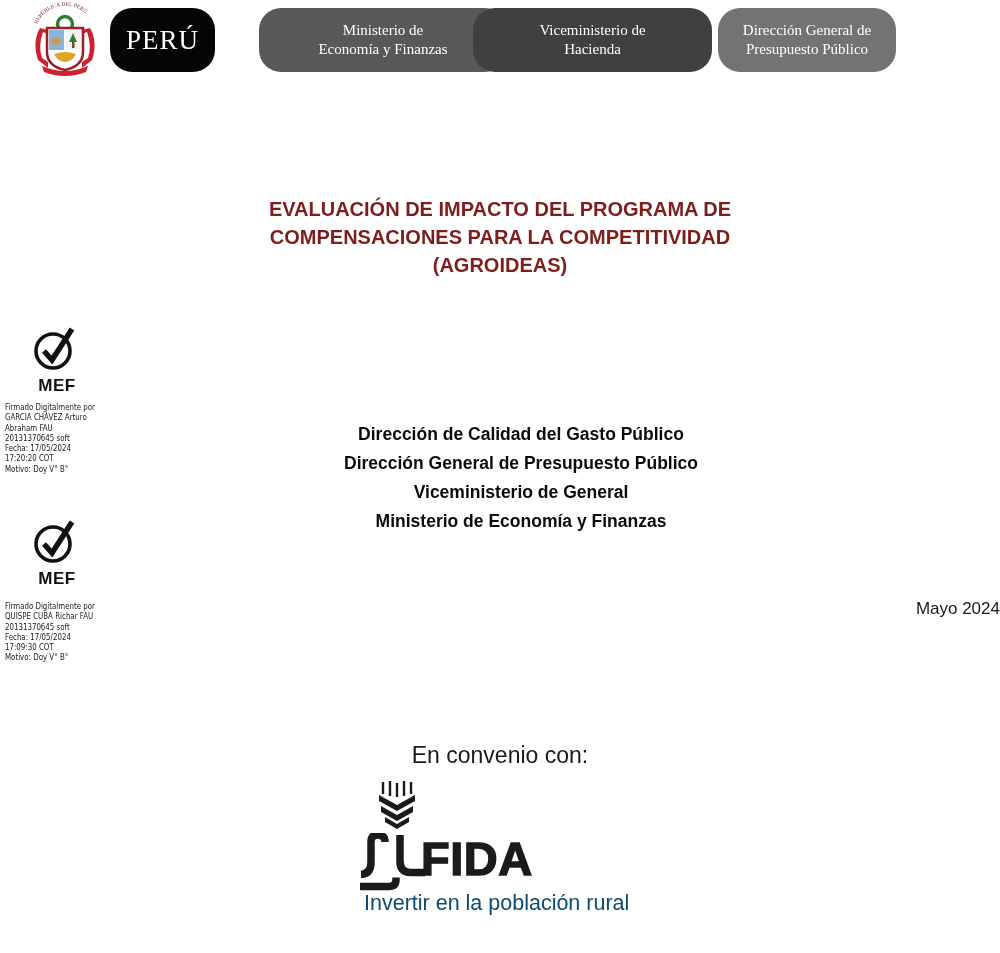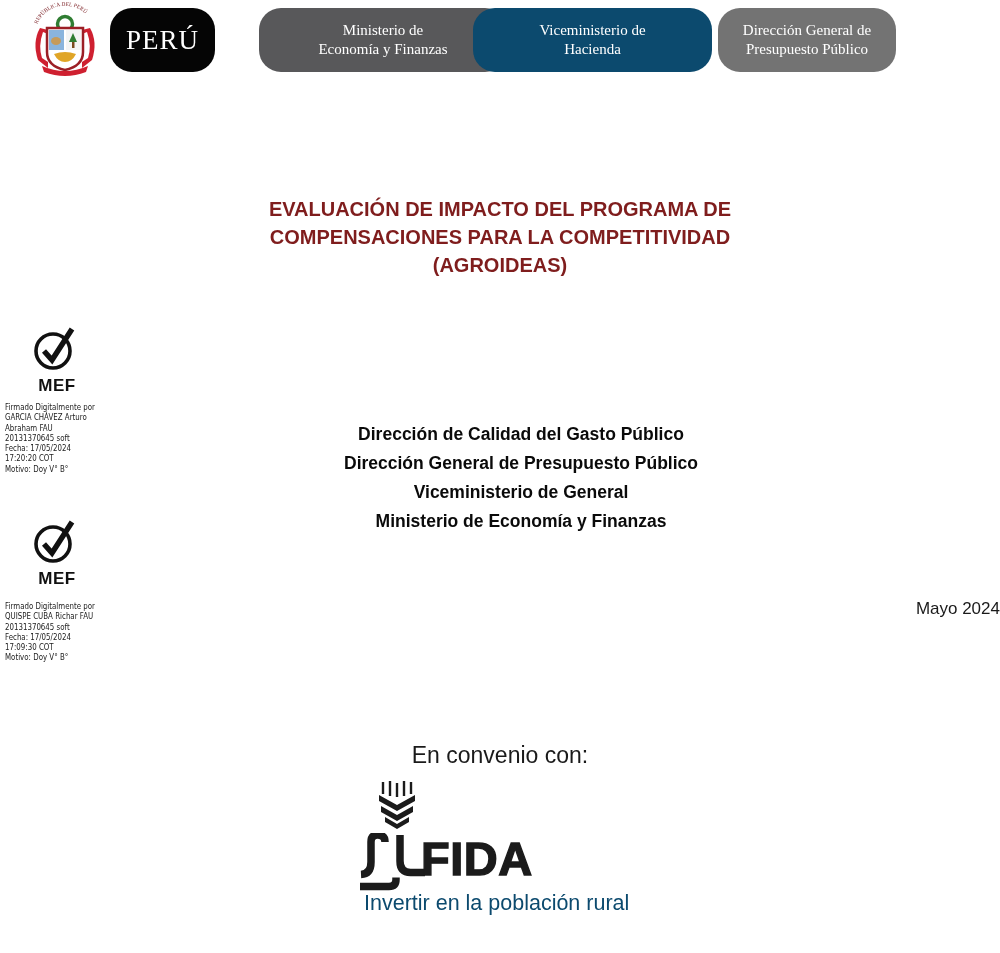--- a/index.html
+++ b/index.html
@@ -6,21 +6,21 @@
   .page { position:relative; width:1000px; height:953px; background:#ffffff; overflow:hidden; }
 
   
   .coat { position:absolute; left:24px; top:2px; width:82px; height:76px; }
   .hdr-box { position:absolute; top:8px; height:64px; display:flex; flex-direction:column;
              align-items:center; justify-content:center; text-align:center;
              font-family:"Liberation Serif", serif; color:#ffffff; line-height:19px; font-size:15px;border-radius:22px; }
   .hdr-black { left:110px; width:105px; background:#050505; }
   .hdr-black .country { font-size:27px; letter-spacing:1px; line-height:27px; }
   .hdr-g1 { left:219px; width:248px; background:#58585a;margin-left:40px; }
-  .hdr-g2 { left:473px; width:239px; background:#0c4a6e; }
+  .hdr-g2 { left:473px; width:239px; background:#404040; }
   .hdr-g3 { left:718px; width:178px; background:#737373; }
 
   
   .doc-title { position:absolute; top:195px; left:0; right:0; text-align:center;
                font-weight:bold; font-size:20px; line-height:28px; color:#7f1d1d; }
 
   
   .stamp { position:absolute; width:60px; text-align:center; }
   .stamp-1 { left:27px; top:324px; }
   .stamp-2 { left:27px; top:517px; }

